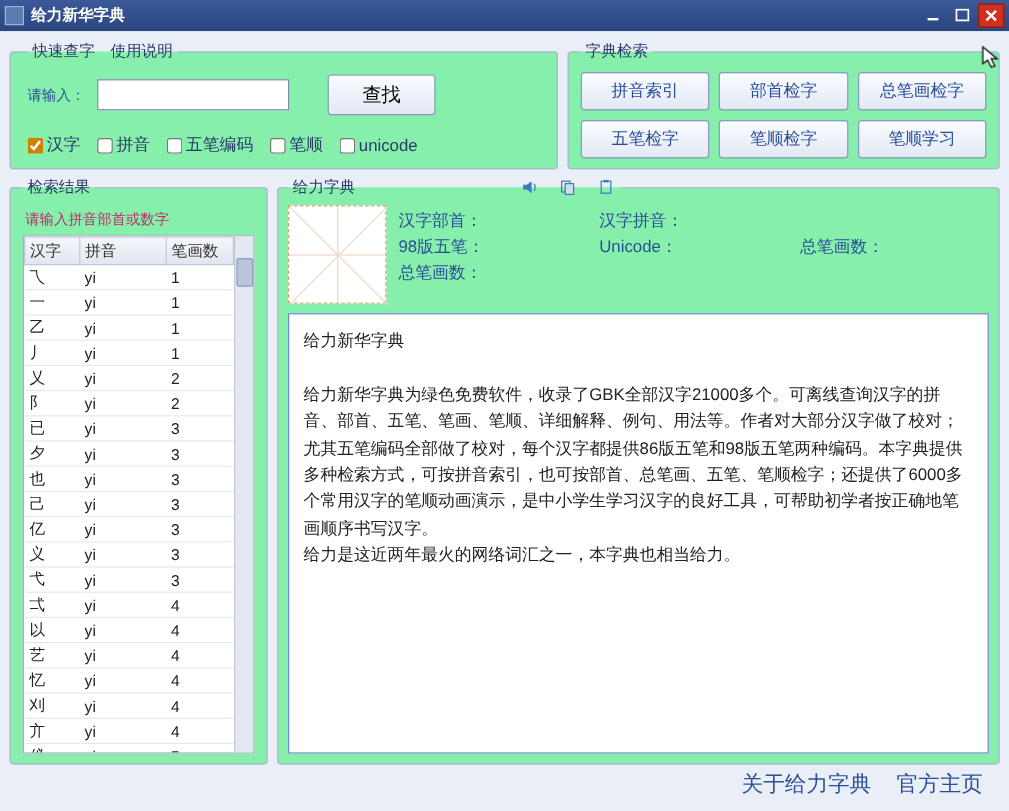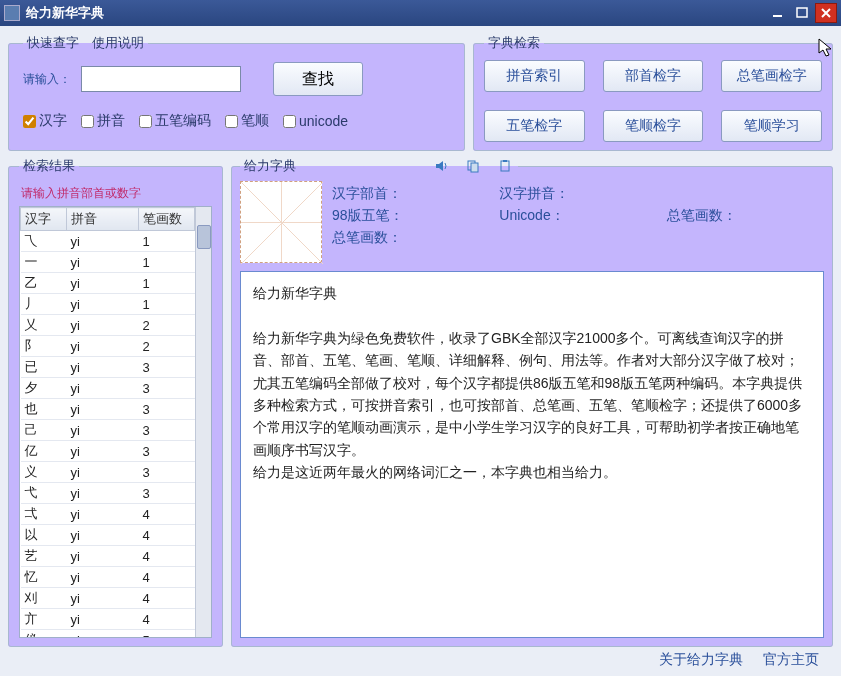--- a/index.html
+++ b/index.html
@@ -5,32 +5,32 @@
 * { box-sizing: border-box; margin: 0; padding: 0; }
 body { font-family: "Microsoft YaHei", "SimSun", sans-serif; font-size: 13px; background: #d4dcec; width: 841px; height: 676px; overflow: hidden; }
 .titlebar { height: 26px; background: linear-gradient(#3b5998, #2a4680); display: flex; align-items: center; padding: 0 4px; color: #fff; font-size: 13px; }
 .titlebar .icon { width: 16px; height: 16px; background: #5a7db0; margin-right: 6px; display: inline-block; border: 1px solid #aac; }
 .titlebar .title { flex: 1; font-weight: bold; }
 .winbtn { width: 22px; height: 20px; margin-left: 2px; display: flex; align-items: center; justify-content: center; cursor: pointer; }
 .winbtn svg { display: block; }
 .close { background: #d03020; border: 1px solid #8a1a10; }
 .content { padding: 8px; background: #eaeef6; height: 650px; }
 .row { display: flex; gap: 8px; }
-fieldset { border: 1px solid #a8b8d0; border-radius: 3px; padding: 8px 10px; background: #c4b5fd; position: relative; }
+fieldset { border: 1px solid #a8b8d0; border-radius: 3px; padding: 8px 10px; background: #86efac; position: relative; }
 legend { padding: 0 4px; color: #2a3a6a; font-size: 13px; }
 .topleft { flex: 1; display: flex; flex-direction: column; gap: 8px; padding: 10px 14px; }
 .searchrow { display: flex; align-items: center; gap: 10px; }
 .searchrow .label { color: #2a4f9a; font-size: 12px; }
 .searchrow input[type=text] { width: 160px; height: 26px; border: 1px solid #7a8aa8; padding: 2px 4px; font-size: 14px; }
 .findbtn { width: 90px; height: 34px; background: linear-gradient(#fafcff,#e2e8f4); border: 1px solid #8a9ac0; border-radius: 3px; font-size: 16px; cursor: pointer; margin-left: 22px;}
 .radios { display: flex; gap: 14px; margin-top: 8px;}
 .radios label { display: flex; align-items: center; gap: 3px; color: #2a3a6a; font-size: 14px; }
 .radios input { accent-color: #d08000; }
 .topright { width: 360px; }
-.btngrid { display: grid; grid-template-columns: repeat(3,1fr); gap: 18px; }
+.btngrid { display: grid; grid-template-columns: repeat(3,1fr); gap: 8px; }
 .gridbtn { height: 32px; background: linear-gradient(#fafcff,#e2e8f4); border: 1px solid #8a9ac0; border-radius: 3px; font-size: 14px; color: #2a4f9a; cursor: pointer; }
 .mainrow { display: flex; gap: 8px; margin-top: 6px; height: 490px; }
 .resultfs { width: 215px; display: flex; flex-direction: column; }
 .resultfs .inner { display: flex; flex-direction: column; height: 100%; }
 .hint { color: #c02a6a; font-size: 12px; padding: 2px 2px 4px; }
 .tablewrap { border: 1px solid #a0b0c8; background: #fff; flex: 1; overflow: hidden; position: relative; }
 .tablewrap .scroll { position: absolute; top: 0; right: 0; bottom: 0; width: 16px; background: #e4e8f0; border-left: 1px solid #c0c8d8; }
 .tablewrap .thumb { position: absolute; top: 18px; width: 14px; left: 1px; height: 24px; background: #b8c4da; border: 1px solid #8a9ac0; border-radius: 2px; }
 table { border-collapse: collapse; width: calc(100% - 16px); font-size: 13px; }
 th { background: linear-gradient(#f4f6fa,#e0e6f0); border: 1px solid #c0c8d8; padding: 2px 4px; text-align: left; font-weight: normal; color: #333; }
@@ -42,21 +42,21 @@
 .iconbtn { width: 18px; height: 16px; cursor: pointer; display: inline-flex; align-items: center; justify-content: center; }
 .dicthead { display: flex; gap: 10px; }
 .charbox { width: 82px; height: 82px; border: 1px dashed #d0a080; background: #fff; position: relative; }
 .charbox::before, .charbox::after { content: ""; position: absolute; background: #f0d8c8; }
 .charbox::before { left: 50%; top: 0; bottom: 0; width: 1px; }
 .charbox::after { top: 50%; left: 0; right: 0; height: 1px; }
 .charbox .diag { position: absolute; inset: 0; }
 .infos { flex: 1; display: grid; grid-template-columns: 1fr 1fr 1fr; gap: 4px 10px; color: #2a4f9a; font-size: 14px; align-content: start; padding-top: 4px;}
 .infos span { white-space: nowrap; }
 .desc { margin-top: 8px; border: 1px solid #6a8ad0; background: #fff; flex: 1; padding: 10px 12px; font-size: 14px; color: #222; line-height: 1.6; overflow: auto; }
-.footer { text-align: right; padding: 4px 14px 0 0; font-size: 14px;}
+.footer { text-align: right; padding: 4px 14px 0 0; font-size: 18px;}
 .footer a { color: #2a4f9a; text-decoration: none; margin-left: 16px; cursor: pointer; }
 .cursor { position: fixed; left: 818px; top: 38px; pointer-events: none; }
 </style>
 </head>
 <body>
 
 <div class="titlebar">
   <span class="icon"></span>
   <span class="title">给力新华字典</span>
   <div class="winbtn">

